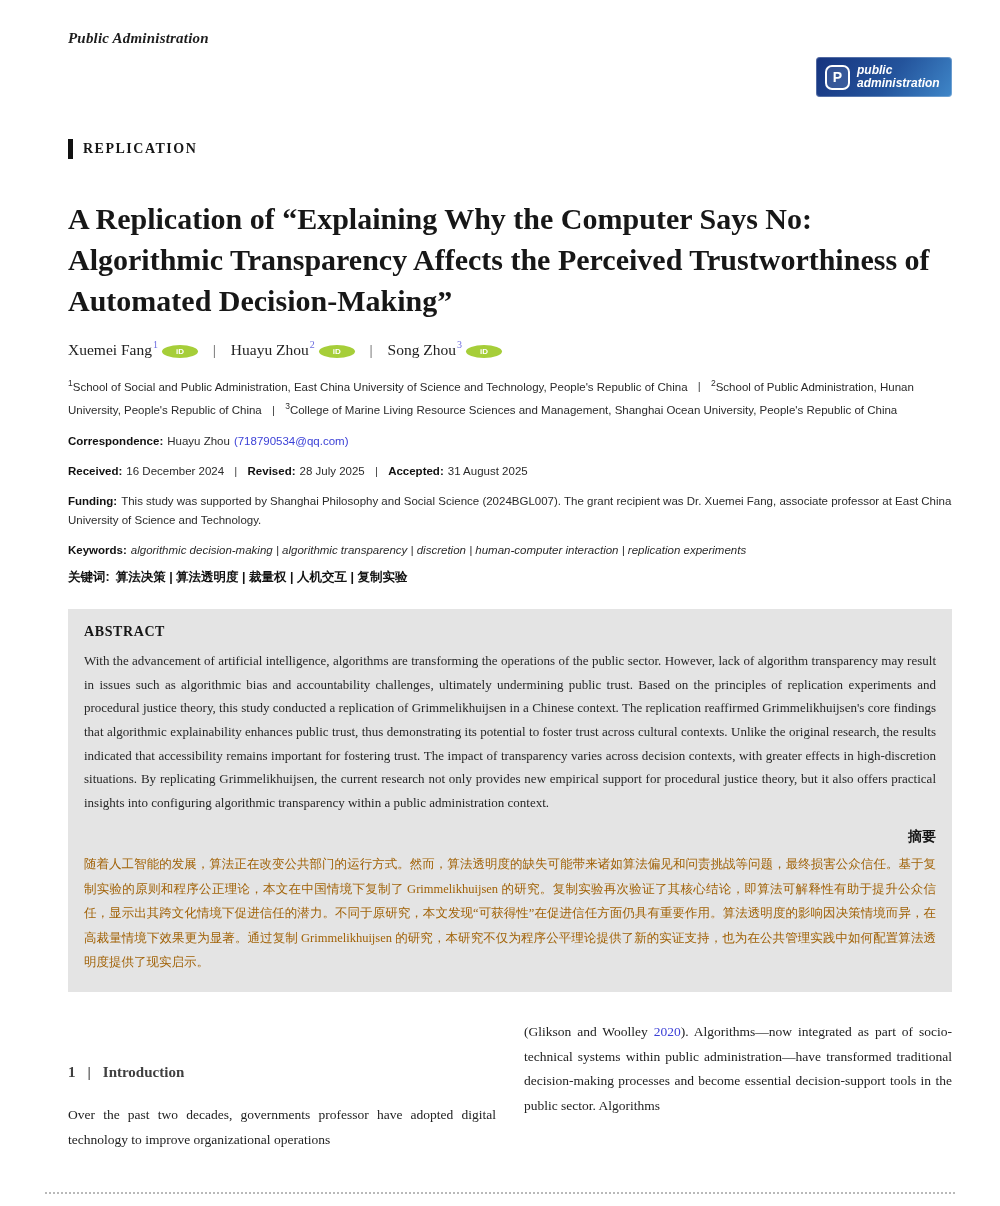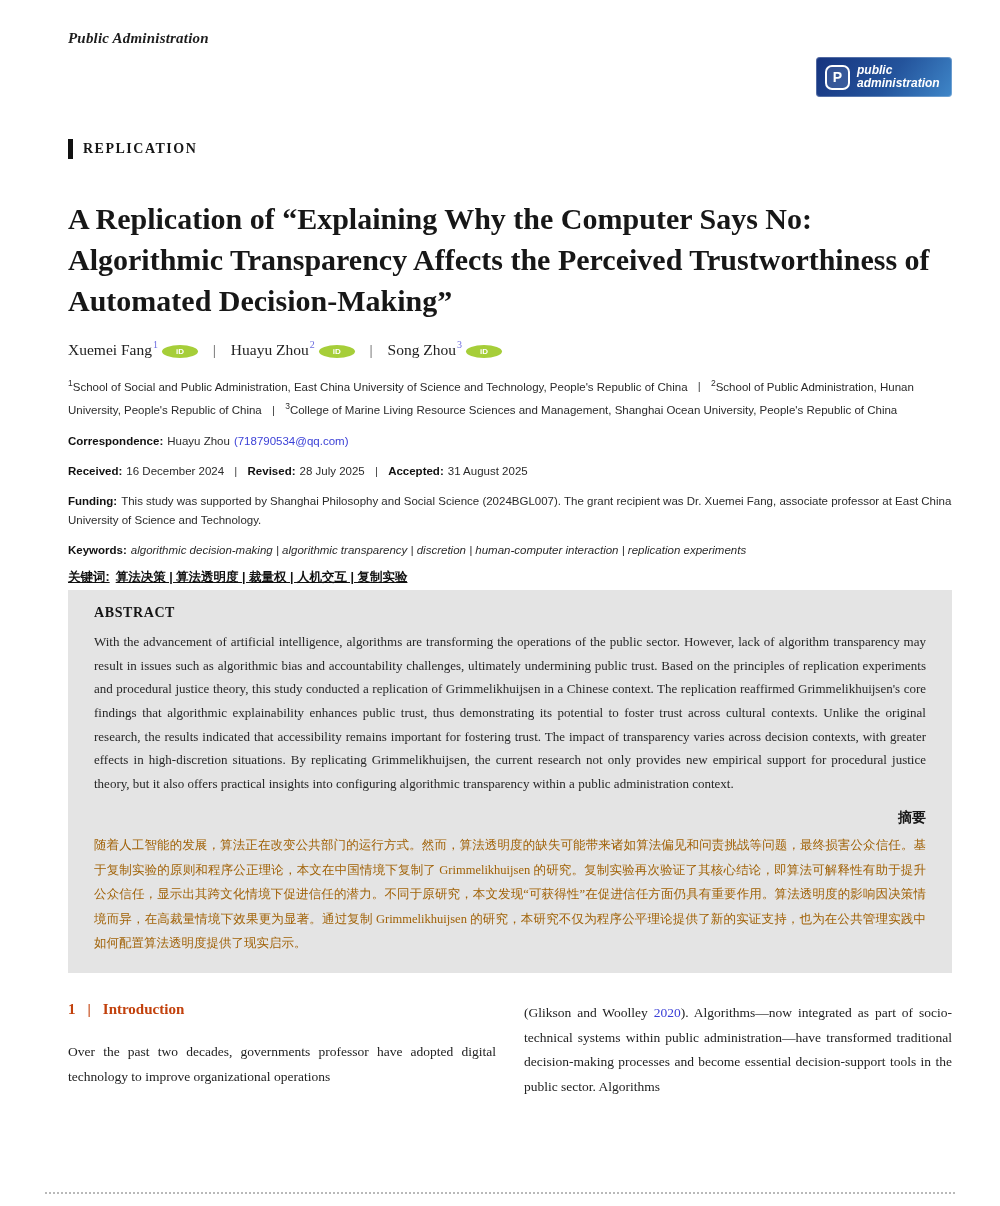--- a/index.html
+++ b/index.html
@@ -42,32 +42,32 @@
   .author-sep { margin:0 11px; color:#555; }
   
   .affil { margin-top:16px; font-family:"Liberation Sans", sans-serif; font-size:11.5px; line-height:1.95; color:#2b2b2b; max-width:902px; }
   .affil sup { font-size:8.5px; }
   .meta-sep { margin:0 7px; color:#444; }
   .meta { margin-top:11px; font-family:"Liberation Sans", sans-serif; font-size:11.5px; color:#2b2b2b; line-height:1.65; max-width:902px; }
   .meta .lbl { font-weight:bold; color:#101010; margin-right:4px; }
   .corr-name { margin-right:4px; }
   .link { color:#3a3fd6; text-decoration:none; }
   .kw-terms { font-style:italic; }
-  .kw-zh { margin-top:9px; font-weight:bold; font-size:12.5px; font-family:"Liberation Sans", sans-serif; color:#111;text-decoration:underline; }
+  .kw-zh { margin-top:9px; font-weight:bold; font-size:12.5px; font-family:"Liberation Sans", sans-serif; color:#111; }
   .kw-zh .lbl { margin-right:6px; }
   
-  .abstract-box { margin-top:4px; background:#e4e4e4; padding:15px 26px 18px; max-width:884px; }
+  .abstract-box { margin-top:23px; background:#e4e4e4; padding:15px 16px 18px; max-width:884px; }
   .abs-head { font-weight:bold; font-size:14px; letter-spacing:0.6px; color:#151515; }
   .abs-text { margin-top:9px; font-size:13px; line-height:1.82; text-align:justify; color:#272727; }
   .zh-head { margin-top:14px; font-weight:bold; font-size:14px; color:#151515;text-align:right; }
   .zh-text { margin-top:6px; font-size:12.5px; line-height:1.95; text-align:justify; color:#a16207; }
   
   .columns { display:flex; gap:28px; margin-top:28px; max-width:904px; }
   .col { flex:1; min-width:0; }
-  .sec-head { font-weight:bold; font-size:15px; color:#c2410c; }
+  .sec-head { font-weight:bold; font-size:15px; color:#404040;margin-top:44px; }
   .sec-sep { margin:0 12px; }
   .body-par { font-size:13.5px; line-height:1.82; text-align:justify; color:#222; }
   .col-left .body-par { margin-top:22px; }
   
   .footer-dots { position:absolute; left:45px; right:45px; bottom:12px; border-top:2px dotted #b9b9b9; }
 </style>
 </head>
 <body>
 
 <div class="page">

